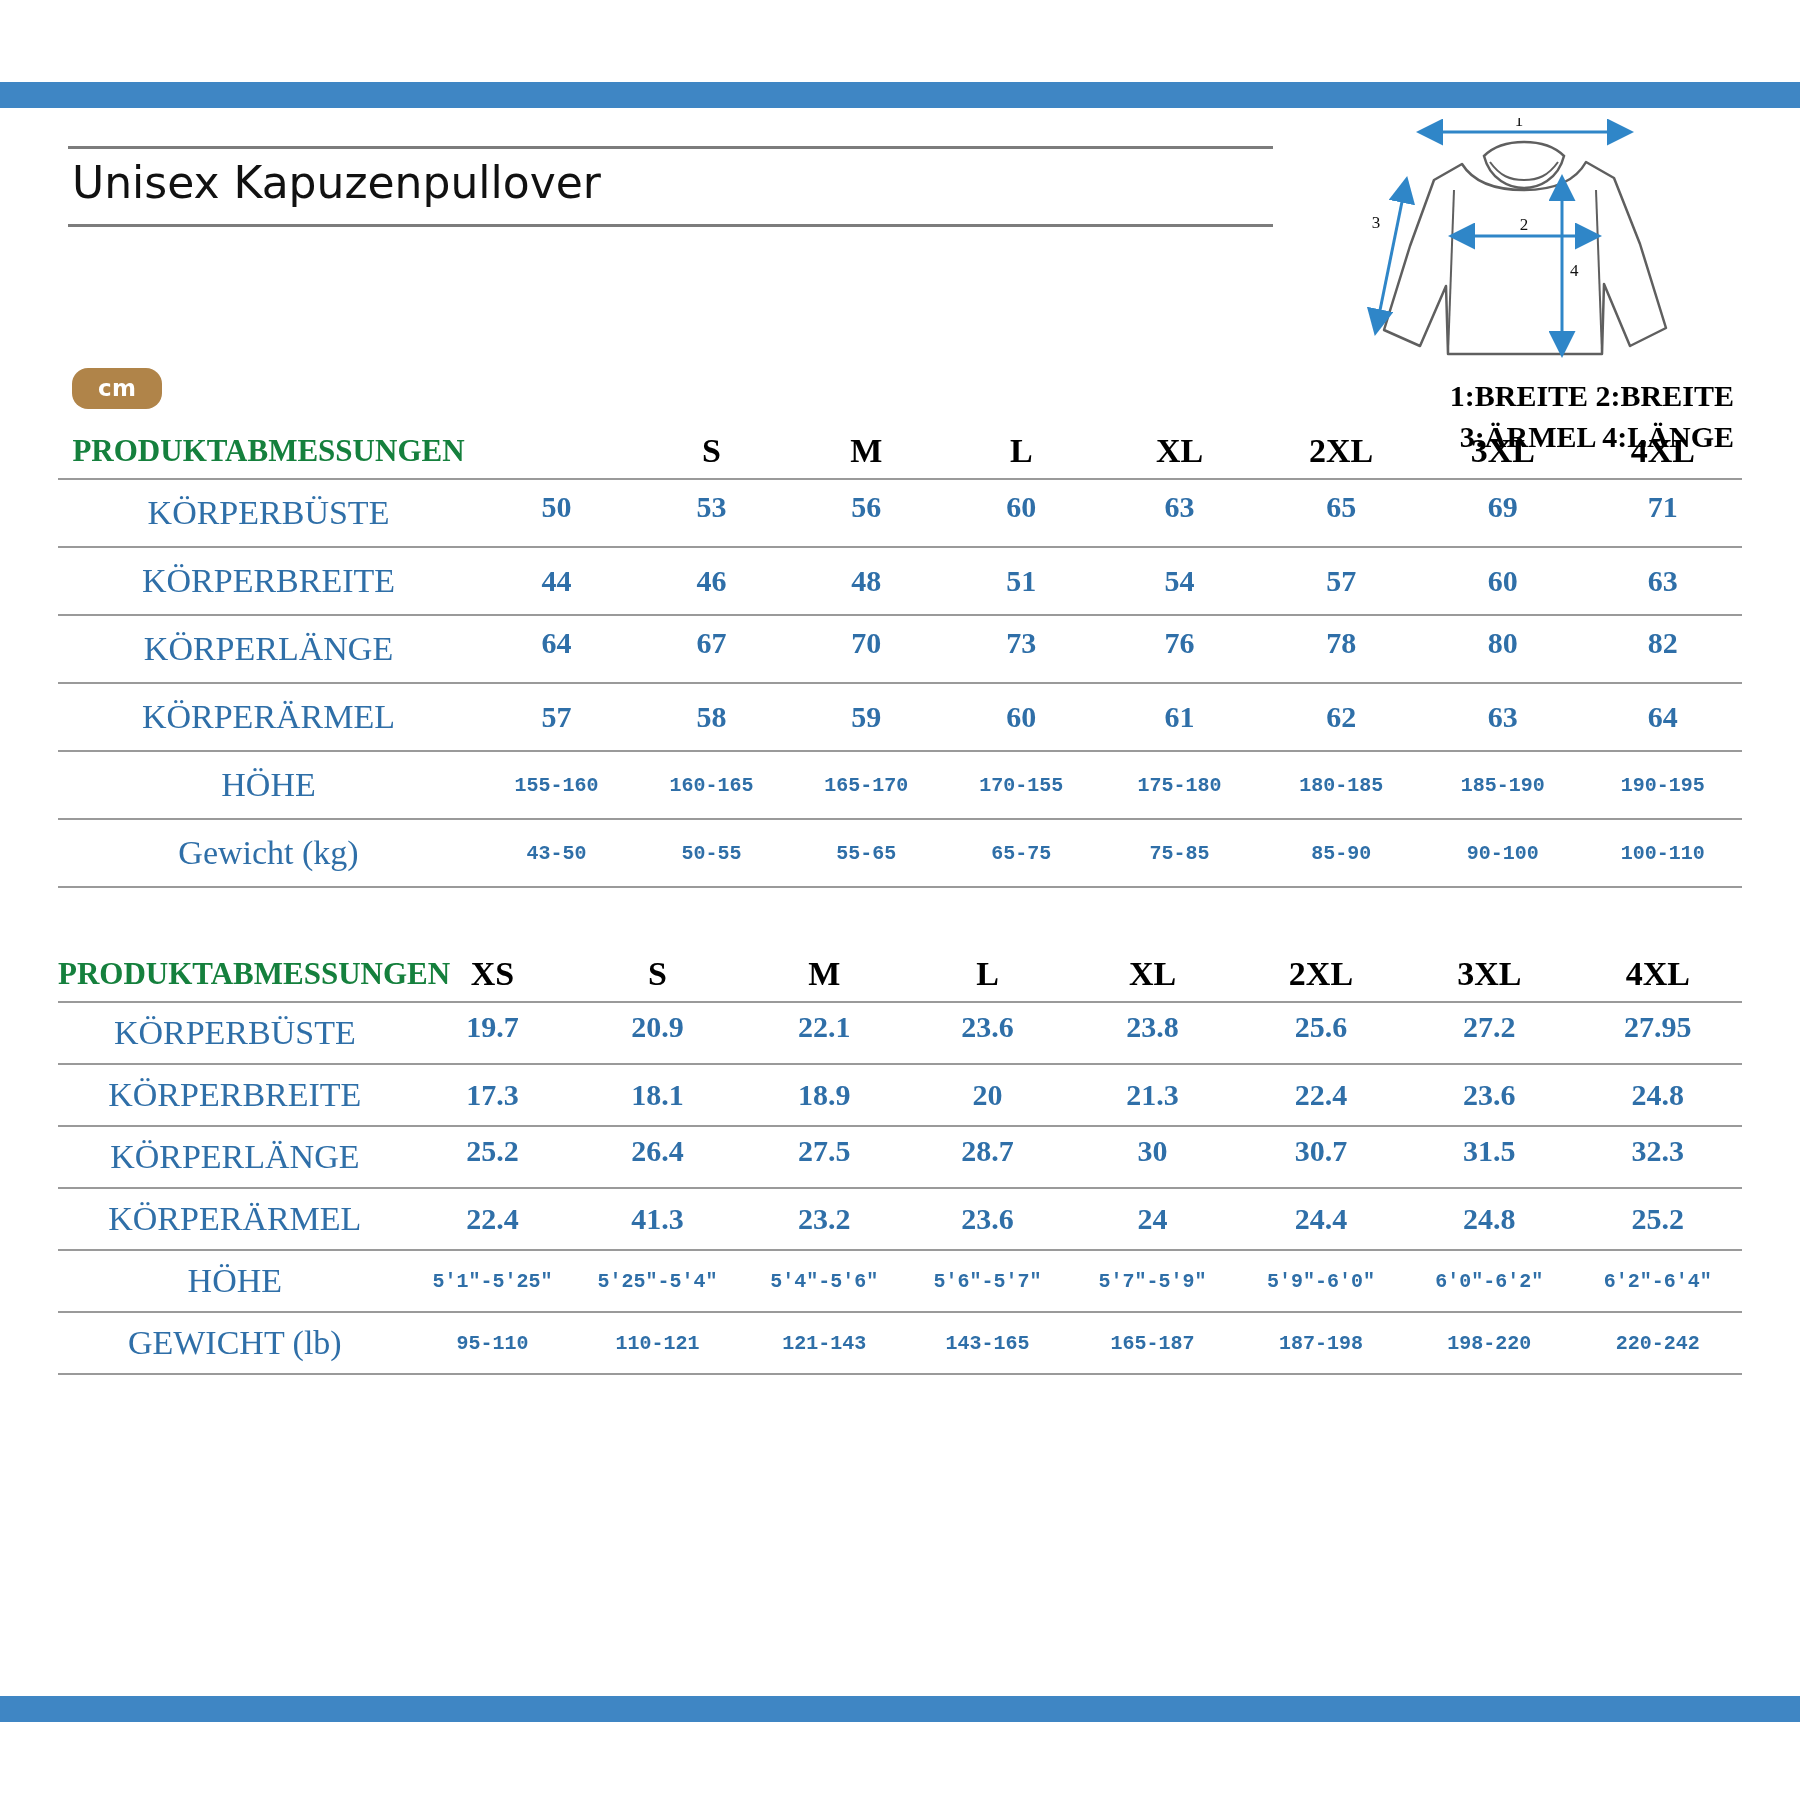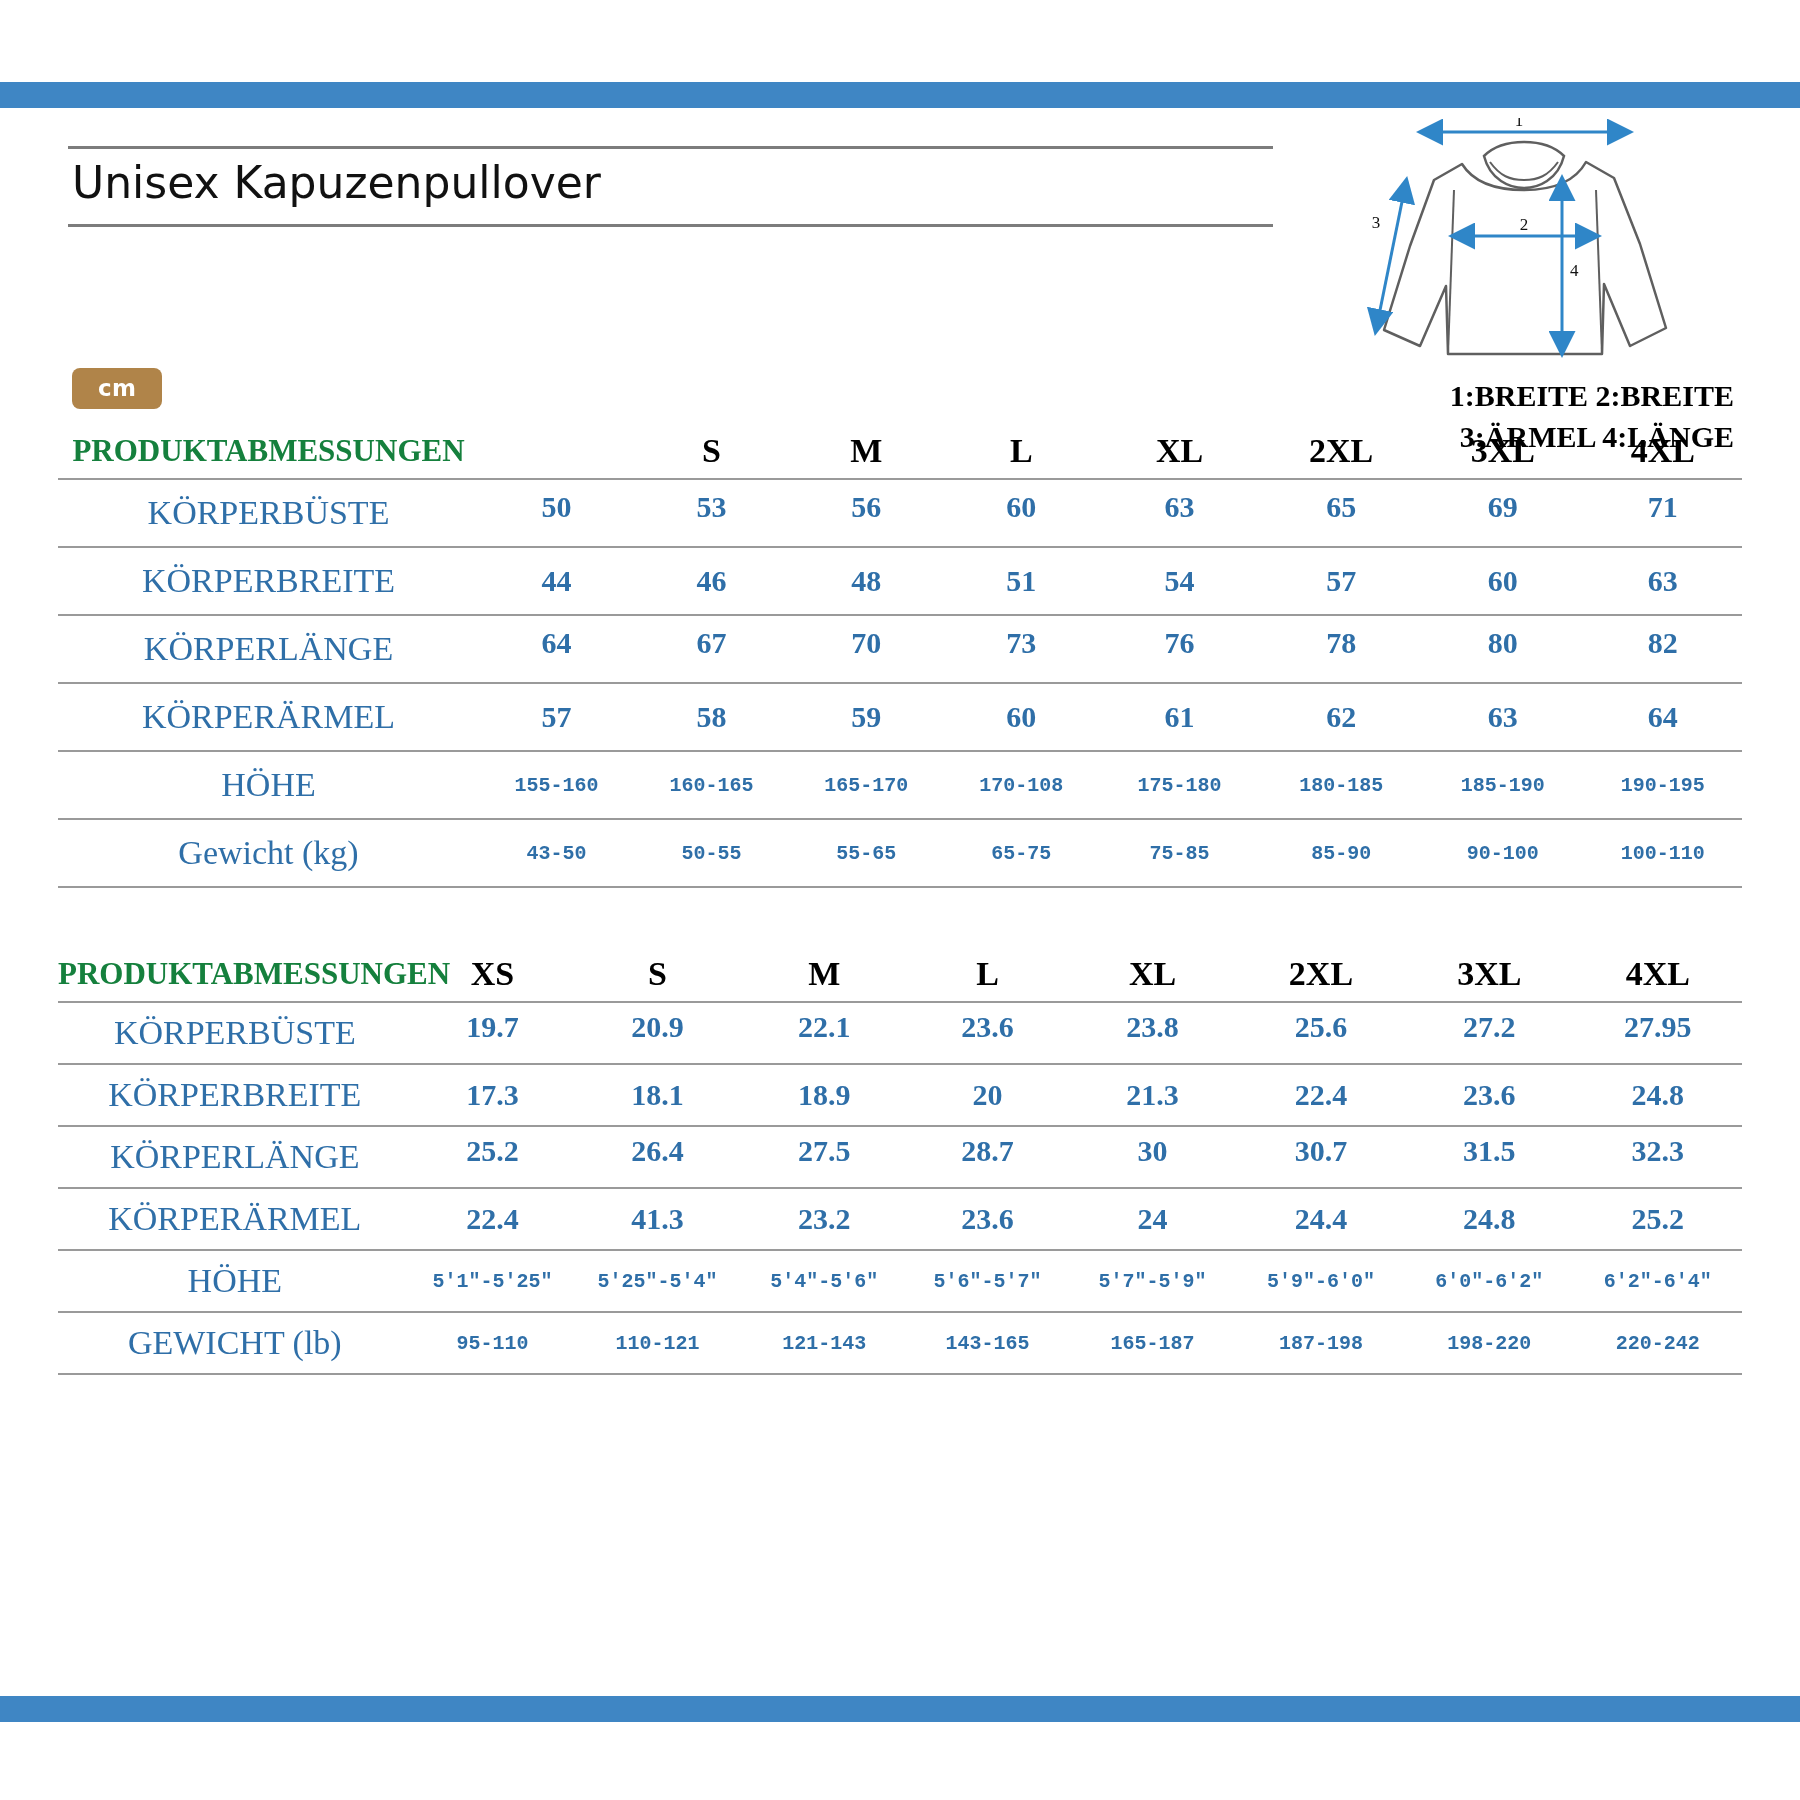--- a/index.html
+++ b/index.html
@@ -99,21 +99,21 @@
 
   
   .pill {
     display: inline-block;
     background: #b08449;
     color: #ffffff;
     font-family: "DejaVu Sans", sans-serif;
     font-weight: bold;
     font-size: 23px;
     padding: 7px 26px 8px 26px;
-    border-radius: 8px;
+    border-radius: 16px;
     letter-spacing: 0.4px;
   }
   .pill-wrap { padding-left: 14px; }
 
   
   table.sizes {
     width: 100%;
     border-collapse: collapse;
     table-layout: fixed;
     margin-top: 14px;
@@ -307,21 +307,21 @@
           <td class="val dn">62</td>
           <td class="val dn">63</td>
           <td class="val dn">64</td>
         </tr>
 
         <tr>
           <td class="lbl">HÖHE</td>
           <td class="val small">155-160</td>
           <td class="val small">160-165</td>
           <td class="val small">165-170</td>
-          <td class="val small">170-108</td>
+          <td class="val small">170-155</td>
           <td class="val small">175-180</td>
           <td class="val small">180-185</td>
           <td class="val small">185-190</td>
           <td class="val small">190-195</td>
         </tr>
 
         <tr>
           <td class="lbl">Gewicht (kg)</td>
           <td class="val small">43-50</td>
           <td class="val small">50-55</td>

